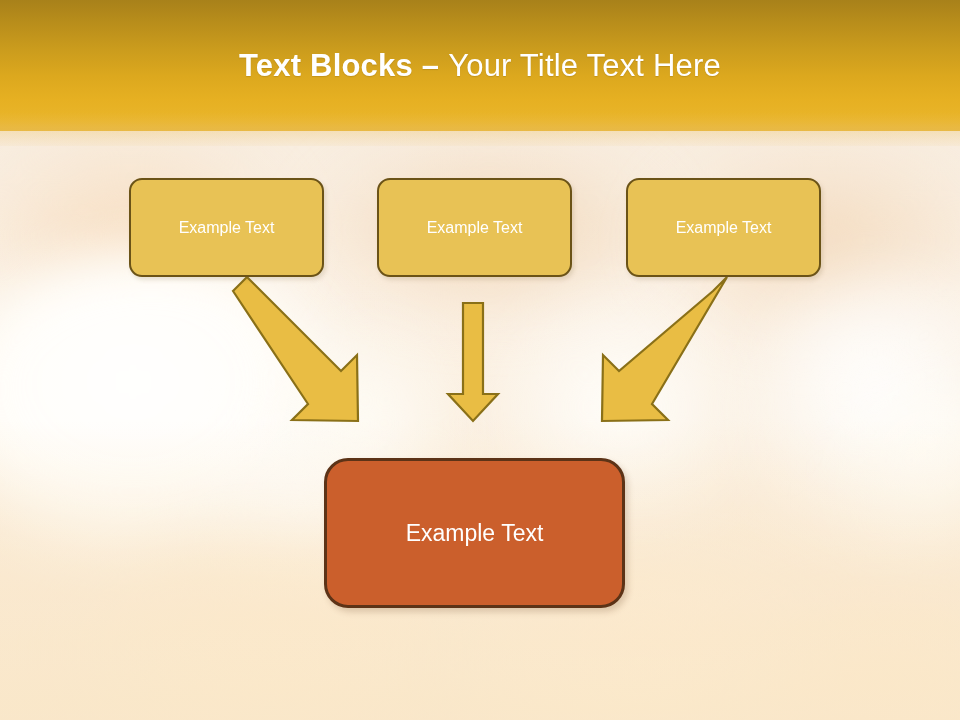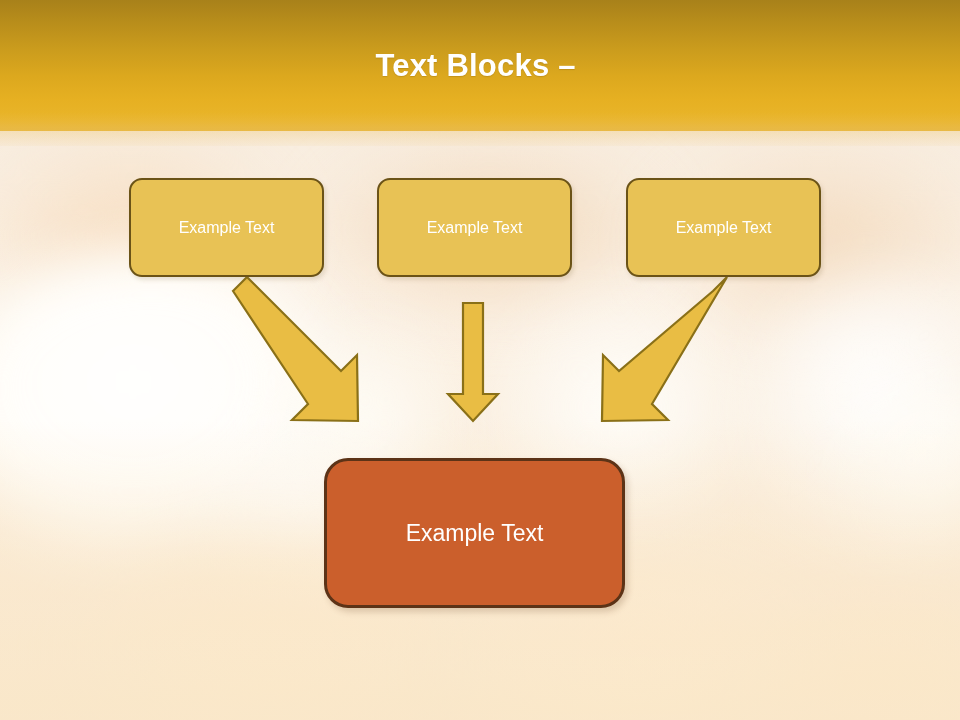--- a/index.html
+++ b/index.html
@@ -197,20 +197,21 @@
     <div class="blob b9"></div>
     <div class="blob b10"></div>
     <div class="bg-warm-bottom"></div>
     <div class="bg-haze"></div>
   </div>
 
   <div class="header"></div>
   <div class="header-fade"></div>
   <div class="title">
     <span class="strong">Text Blocks –</span>
+    <span class="light">Your Title Text Here</span>
   </div>
 
   <svg class="arrows" viewBox="0 0 960 720" width="960" height="720">
 
     <polygon class="arrow-shape" points="233,291 247,277 341,371 357,355 358,421 292,420 308,404"></polygon>
 
     <polygon class="arrow-shape" points="463,303 483,303 483,394 498,394 473,421 448,394 463,394"></polygon>
 
     <polygon class="arrow-shape" points="713,291 727,277 652,404 668,420 602,421 603,355 619,371"></polygon>
   </svg>

